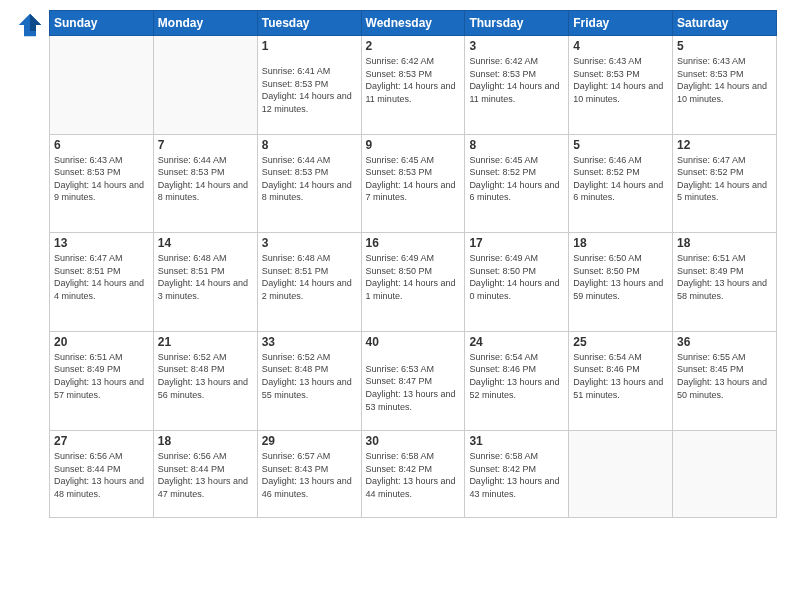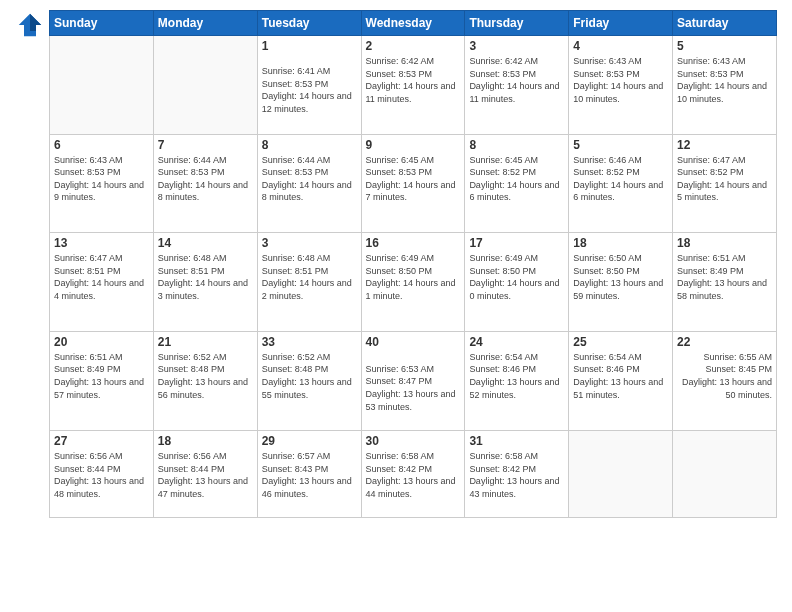--- a/index.html
+++ b/index.html
@@ -291,22 +291,22 @@
 Sunset: 8:46 PM
 Daylight: 13 hours and 52 minutes.</div>
           </td>
           <td>
             <span class="day-num">25</span>
             <div class="day-info" style="white-space: pre-line;">Sunrise: 6:54 AM
 Sunset: 8:46 PM
 Daylight: 13 hours and 51 minutes.</div>
           </td>
           <td>
-            <span class="day-num">22</span>
-            <div class="day-info" style="white-space: pre-line; text-align: right;">Sunrise: 6:55 AM
+            <span class="day-num">36</span>
+            <div class="day-info" style="white-space: pre-line;">Sunrise: 6:55 AM
 Sunset: 8:45 PM
 Daylight: 13 hours and 50 minutes.</div>
           </td>
         </tr>
         <tr class="last-row">
           <td>
             <span class="day-num">27</span>
             <div class="day-info" style="white-space: pre-line;">Sunrise: 6:56 AM
 Sunset: 8:44 PM
 Daylight: 13 hours and 48 minutes.</div>

